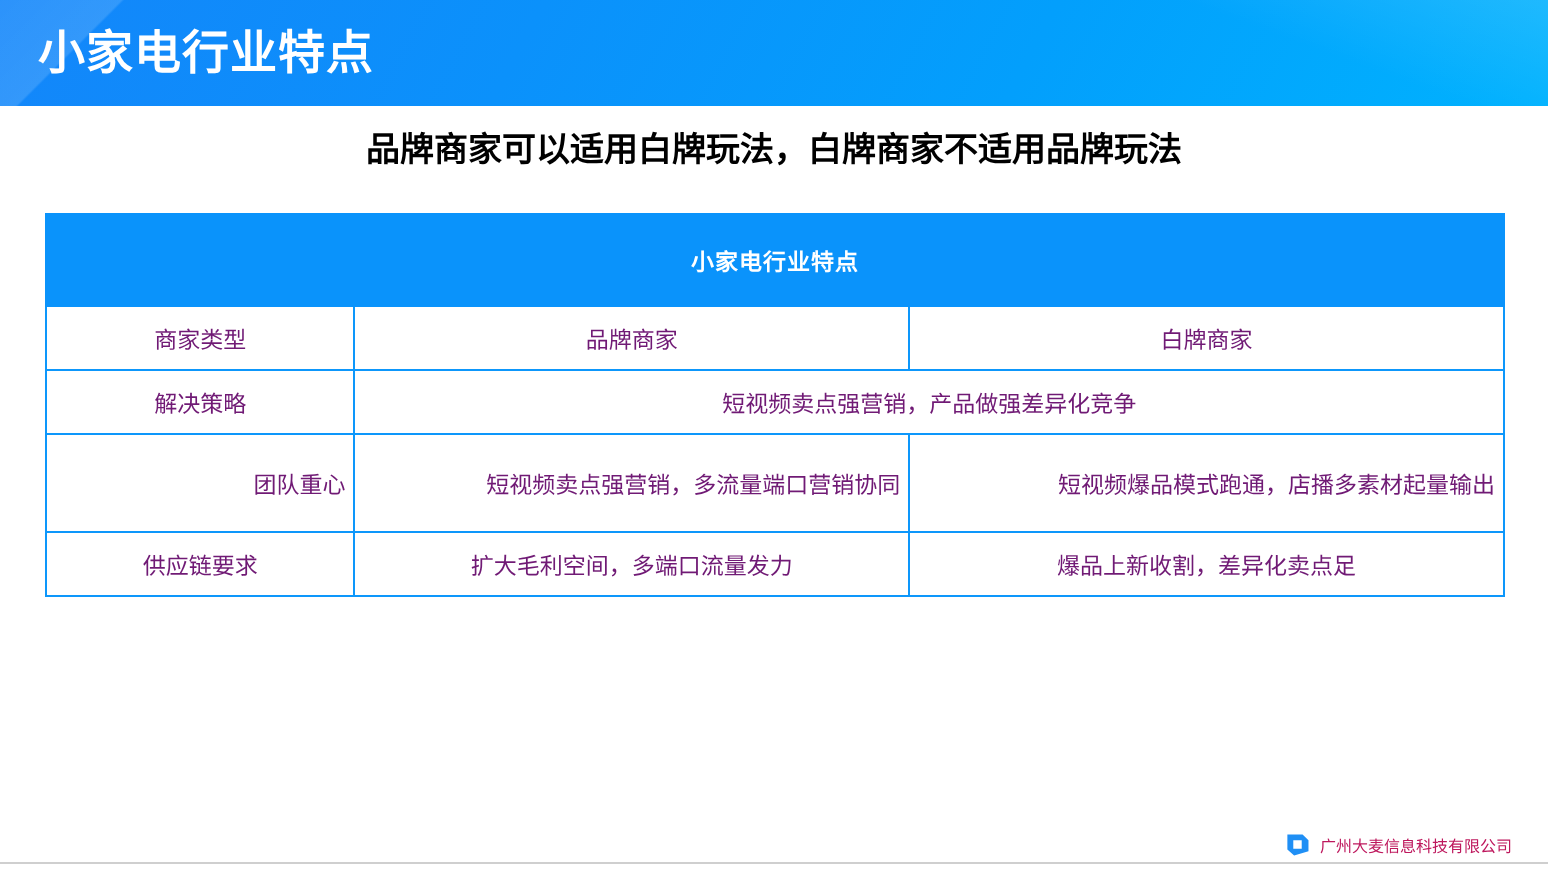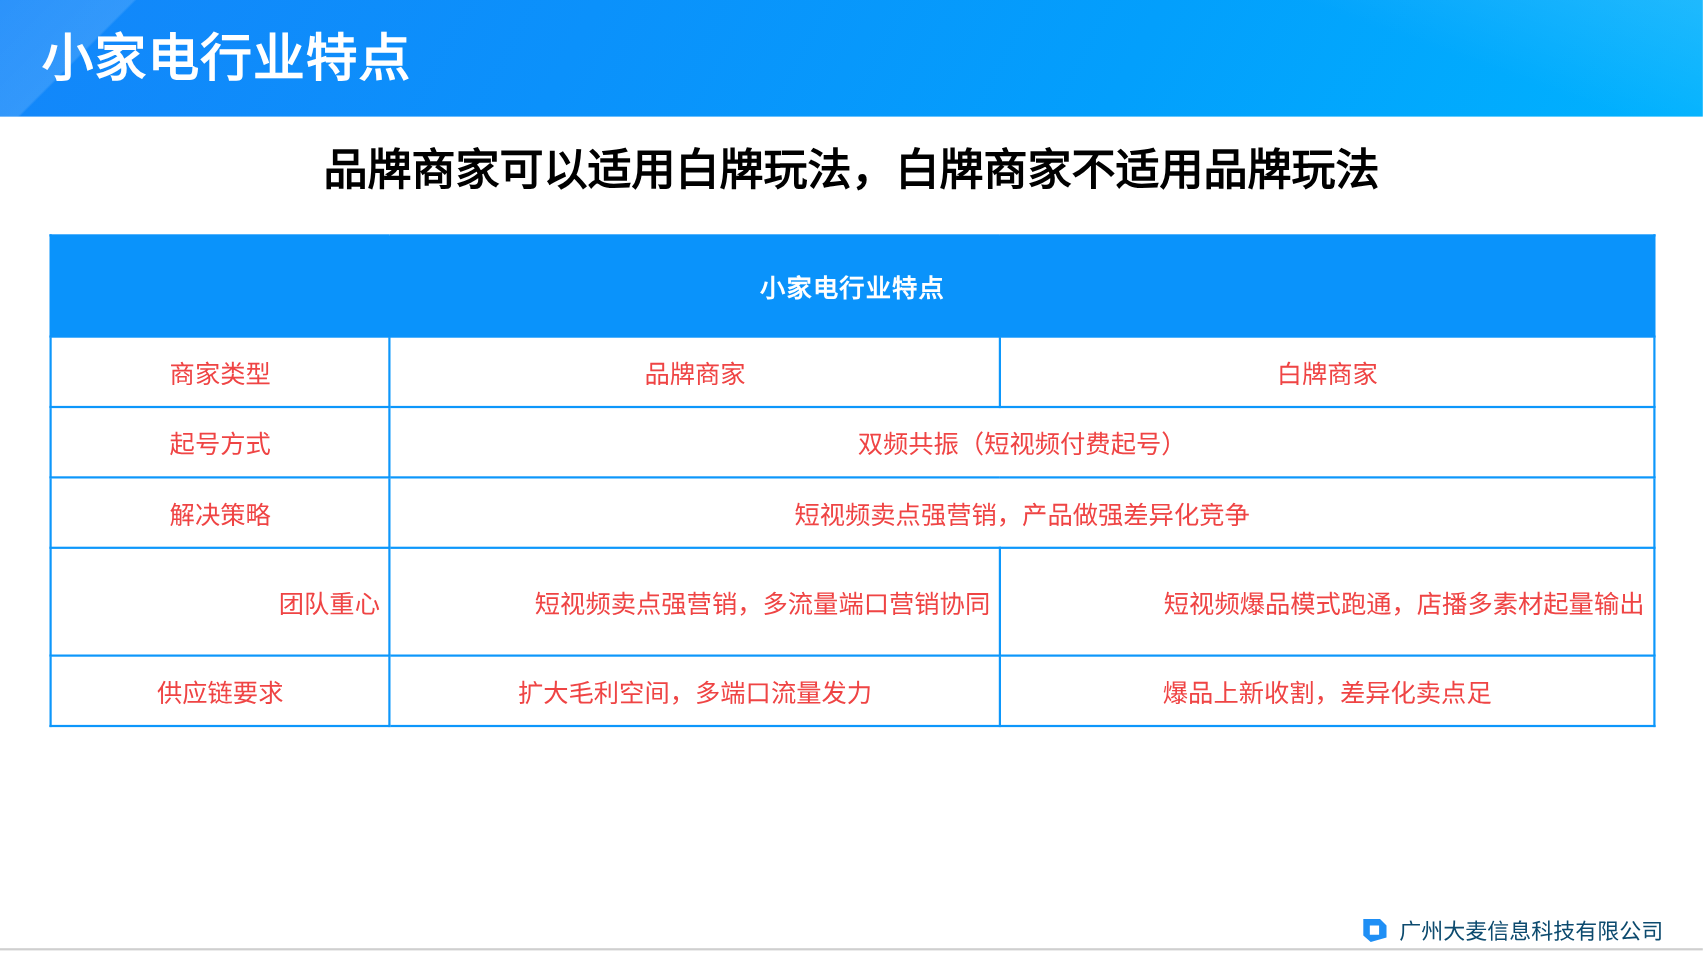--- a/index.html
+++ b/index.html
@@ -56,40 +56,40 @@
   }
 
   
   .subtitle {
     position: absolute;
     left: 0;
     top: 122px;
     width: 1548px;
     text-align: center;
     color: #000000;
-    font-size: 40px;
+    font-size: 34px;
     font-weight: bold;
     letter-spacing: 0px;
     white-space: nowrap;
   }
 
   
   .feature-table {
     position: absolute;
     left: 45px;
     top: 213px;
     width: 1460px;
     border-collapse: collapse;
     table-layout: fixed;
   }
   .feature-table td {
     border: 2px solid #0d97fb;
     text-align: center;
     vertical-align: middle;
-    color: #ef4444;
+    color: #701a75;
     font-size: 23px;
     padding: 4px 8px;
   }
   .table-title-cell {
     background: #0a93fb;
     color: #ffffff !important;
     font-size: 37px;
     font-weight: bold;
     height: 82px;
     letter-spacing: 1px;
@@ -111,22 +111,22 @@
     align-items: center;
     gap: 9px;
   }
   .footer-logo {
     width: 27px;
     height: 27px;
     flex: none;
     display: block;
   }
   .footer-company {
-    color: #0c4a6e;
-    font-size: 20px;
+    color: #be185d;
+    font-size: 16px;
     white-space: nowrap;
   }
   .bottom-rule {
     position: absolute;
     left: 0;
     top: 862px;
     width: 1548px;
     height: 2px;
     background: #cfcfcf;
   }
@@ -154,24 +154,20 @@
     </tr>
 
     <tr class="row-std">
       <td>商家类型</td>
       <td>品牌商家</td>
       <td>白牌商家</td>
     </tr>
 
 
 
-    <tr class="row-std">
-      <td>起号方式</td>
-      <td colspan="2">双频共振（短视频付费起号）</td>
-    </tr>
 
 
 
     <tr class="row-std">
       <td>解决策略</td>
       <td colspan="2">短视频卖点强营销，产品做强差异化竞争</td>
     </tr>
 
     <tr class="row-tall">
       <td>团队重心</td>

